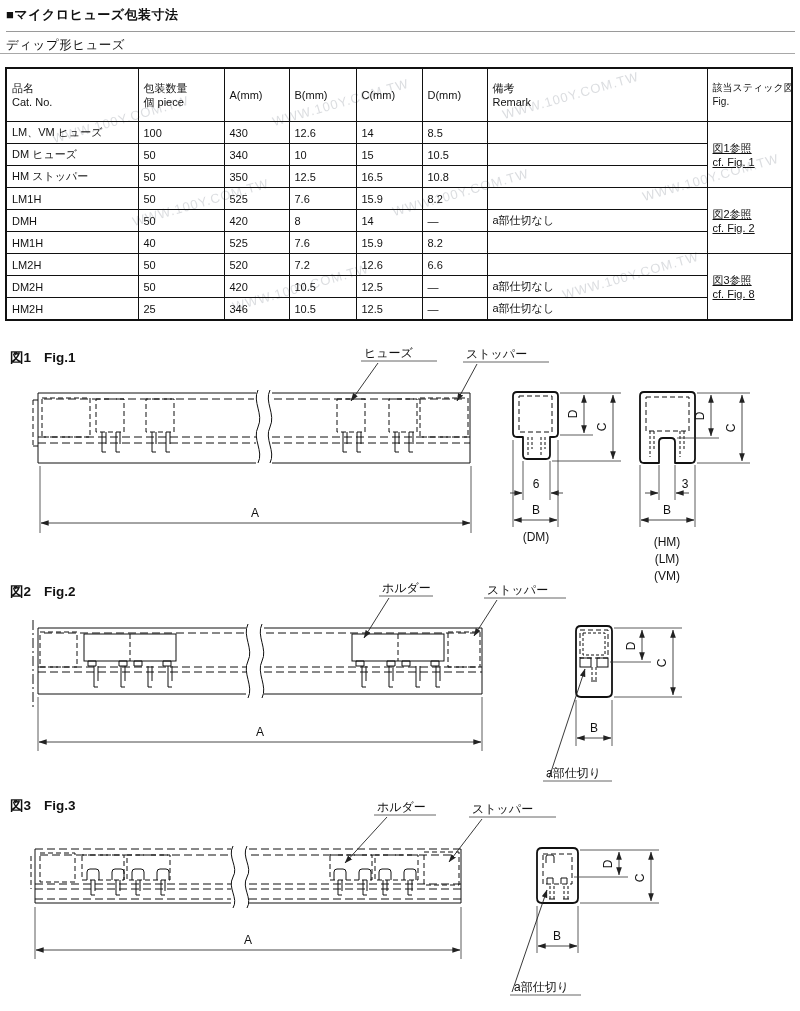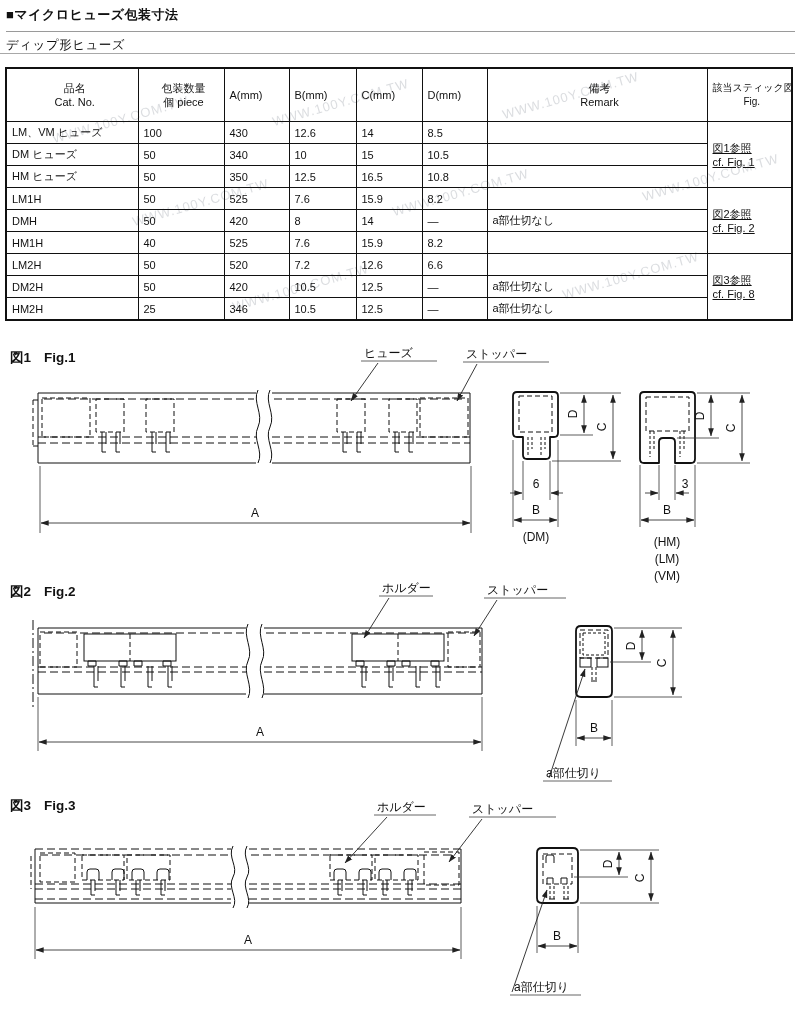--- a/index.html
+++ b/index.html
@@ -9,21 +9,21 @@
   .title{left:6px;top:6px;font-size:13px;font-weight:600;letter-spacing:.5px;}
   .rule1{left:6px;top:31px;width:789px;height:1px;background:#9a9a9a;}
   .subtitle{left:6px;top:37px;font-size:12.5px;font-weight:400;letter-spacing:.5px;}
   .rule2{left:0px;top:53px;width:795px;height:1px;background:#a8a8a8;}
 
   table.spec{position:absolute;left:5px;top:67px;width:786px;border-collapse:collapse;
              table-layout:fixed;border:2px solid #111;font-size:11px;}
   table.spec th,table.spec td{border:1px solid #111;padding:0 0 0 5px;text-align:left;
              vertical-align:middle;font-weight:400;height:21px;overflow:hidden;white-space:nowrap;}
   table.spec th{height:52px;}
-  table.spec th span{display:block;line-height:14px;text-align:center;}
+  table.spec th span{display:block;line-height:14px;}
   .figcell span{display:block;line-height:14px;text-decoration:underline;}
   .fighead{font-size:10px;}
 
   svg text{fill:#111;font-family:"Liberation Sans","DejaVu Sans",sans-serif;}
   .cap{font-size:13.5px;font-weight:600;}
   .lbl{font-size:12px;}
   .dimtxt{font-size:12px;text-anchor:middle;}
   .s{stroke:#111;fill:none;stroke-width:1;}
   .sec{stroke:#111;fill:none;stroke-width:1.8;stroke-linejoin:round;}
   .d8{stroke:#111;fill:none;stroke-width:1;stroke-dasharray:8 4;}
@@ -108,21 +108,21 @@
     <tr>
       <td>DM ヒューズ</td>
       <td>50</td>
       <td>340</td>
       <td>10</td>
       <td>15</td>
       <td>10.5</td>
       <td></td>
     </tr>
     <tr>
-      <td>HM ヒューズ</td>
+      <td>HM ストッパー</td>
       <td>50</td>
       <td>350</td>
       <td>12.5</td>
       <td>16.5</td>
       <td>10.8</td>
       <td></td>
     </tr>
     <tr>
       <td>LM1H</td>
       <td>50</td>

